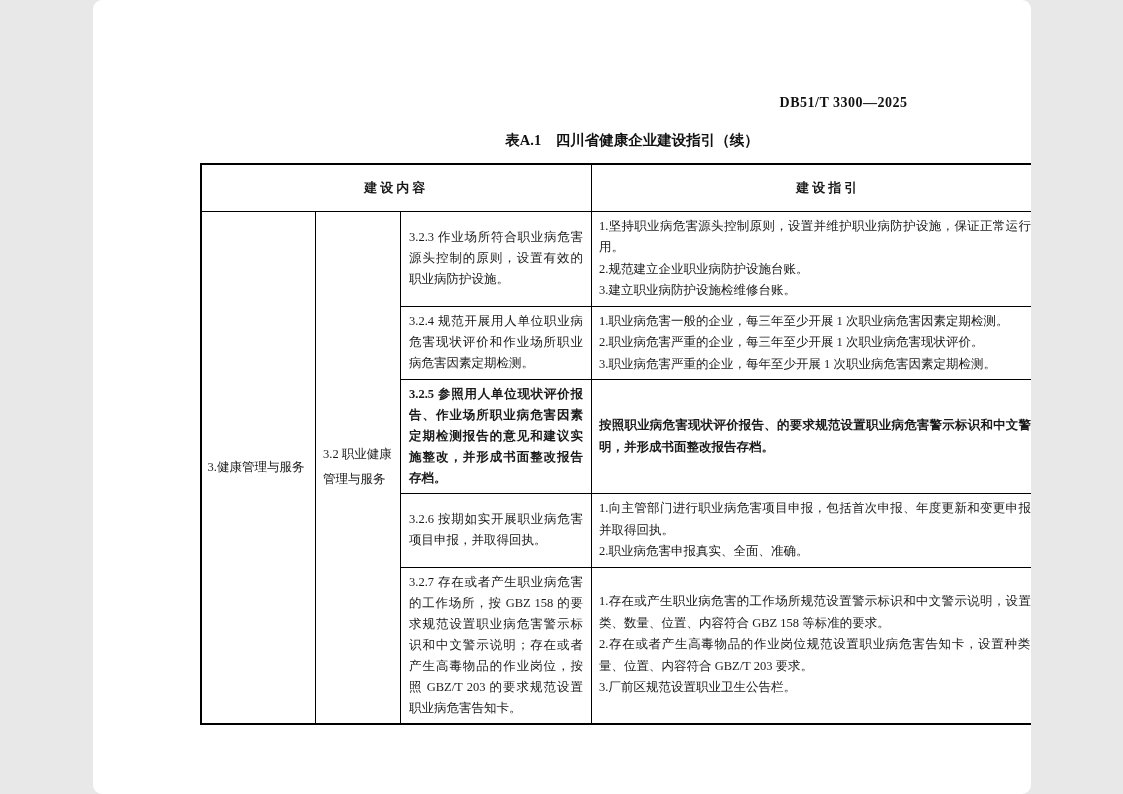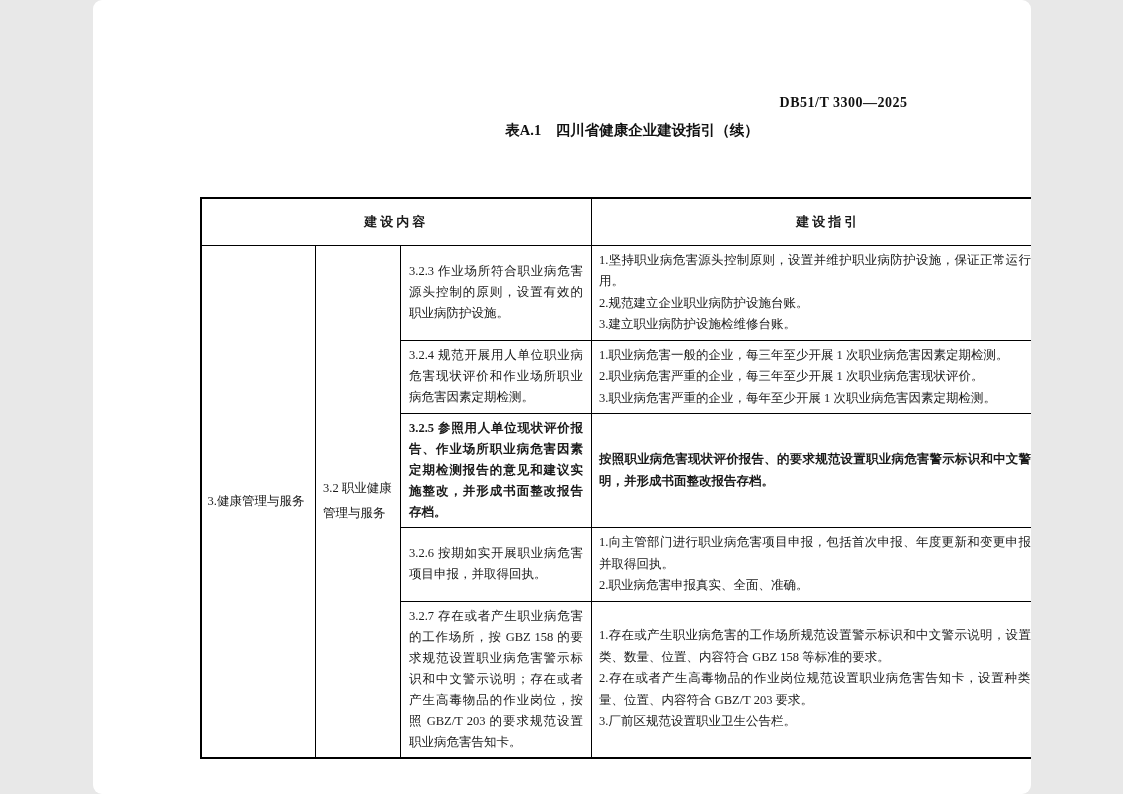--- a/index.html
+++ b/index.html
@@ -22,40 +22,40 @@
     top: 95px;
     right: 123px;
     font-size: 14px;
     font-weight: 700;
     letter-spacing: 0.5px;
     color: #111;
   }
 
   .table-title {
     position: absolute;
-    top: 121px;
+    top: 131px;
     left: 107px;
     width: 865px;
     text-align: center;
     font-size: 14.5px;
     font-weight: 700;
     color: #111;
   }
 
   table.guide-table {
     position: absolute;
     top: 163px;
     left: 107px;
     width: 865px;
     border-collapse: collapse;
     table-layout: fixed;
     font-size: 12.5px;
     color: #1a1a1a;
   }
-  table.guide-table { border: 2.5px solid #000; margin-top: 34px; }
+  table.guide-table { border: 2.5px solid #000; }
   table.guide-table td, table.guide-table th { border: 1px solid #000; vertical-align: middle; }
 
   col.c1 { width: 115px; }
   col.c2 { width: 85px; }
   col.c3 { width: 191px; }
   col.c4 { width: 474px; }
 
   tr.header-row { height: 47px; }
   tr.row-1 { height: 62px; }
   tr.row-2 { height: 63px; }

